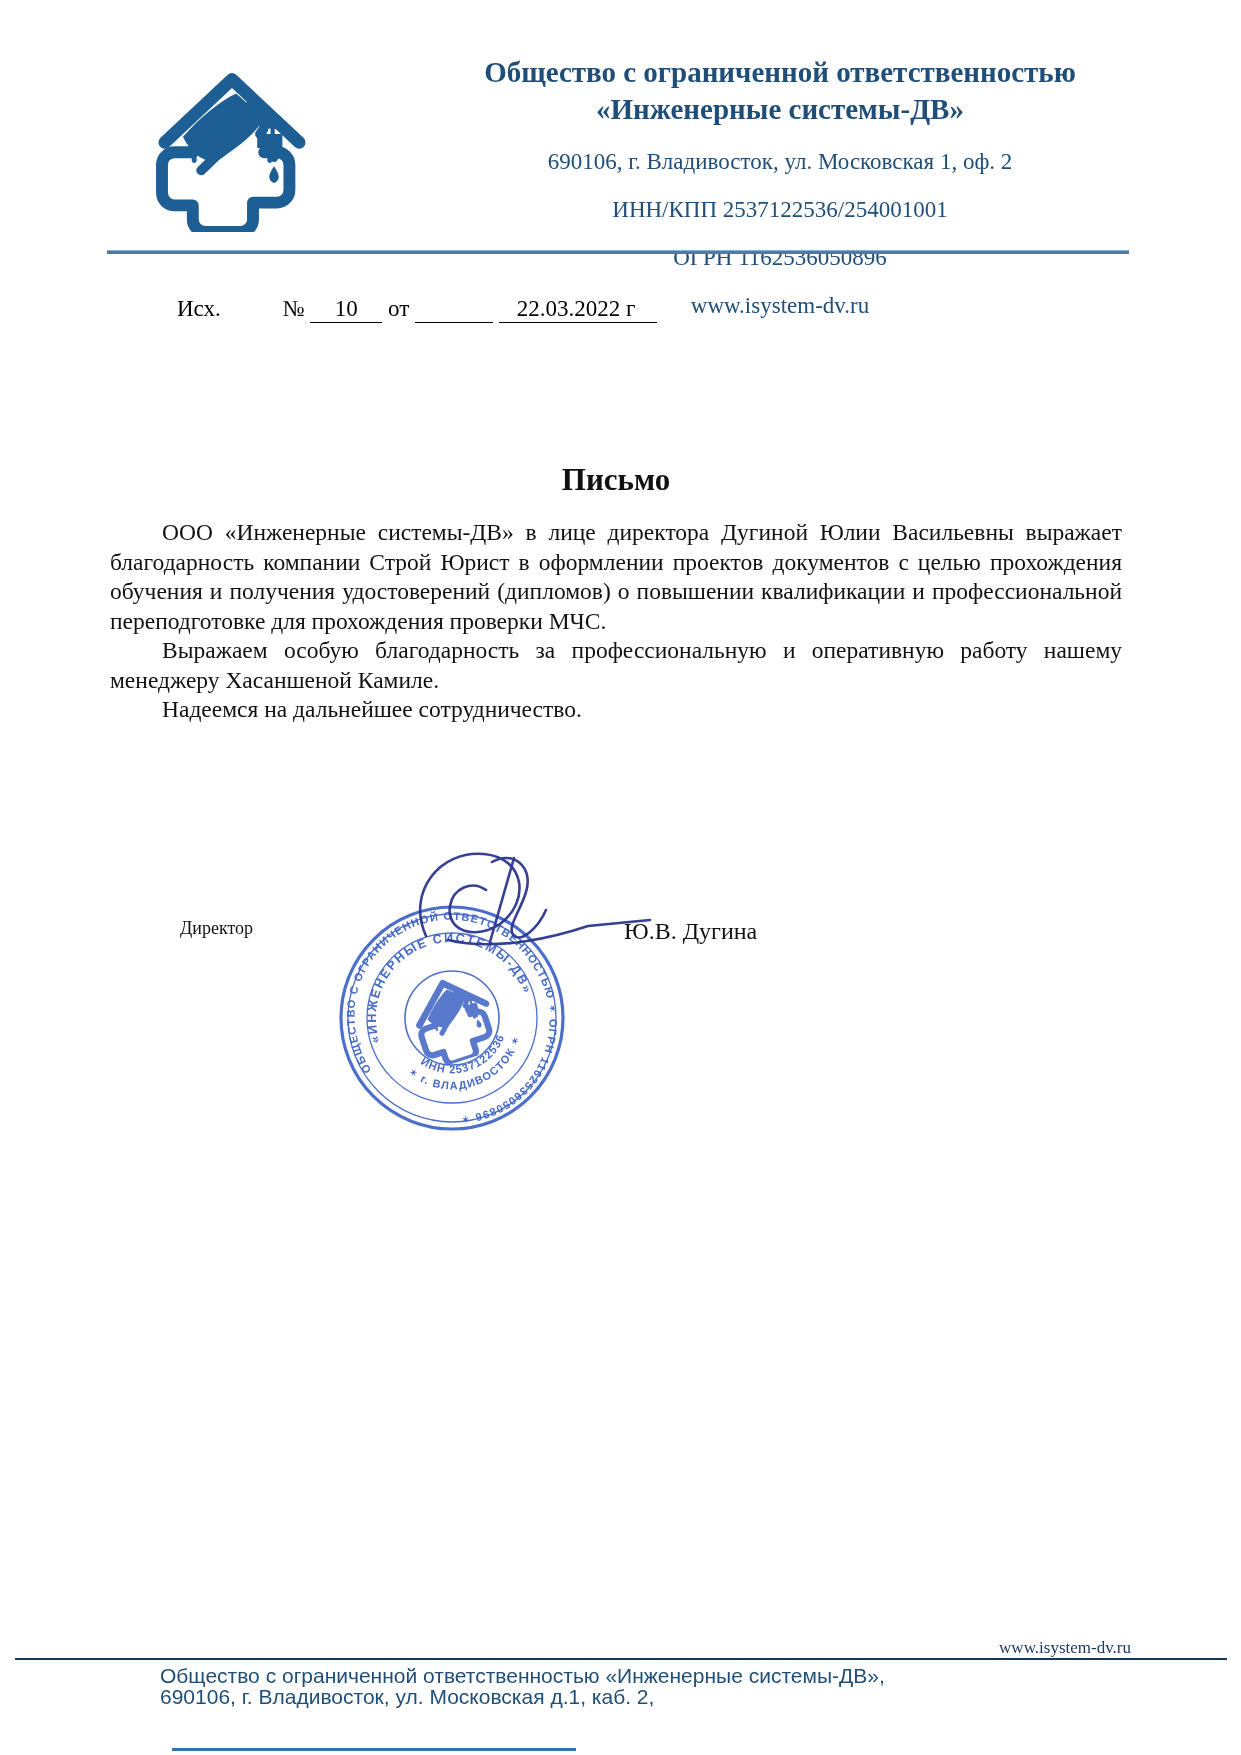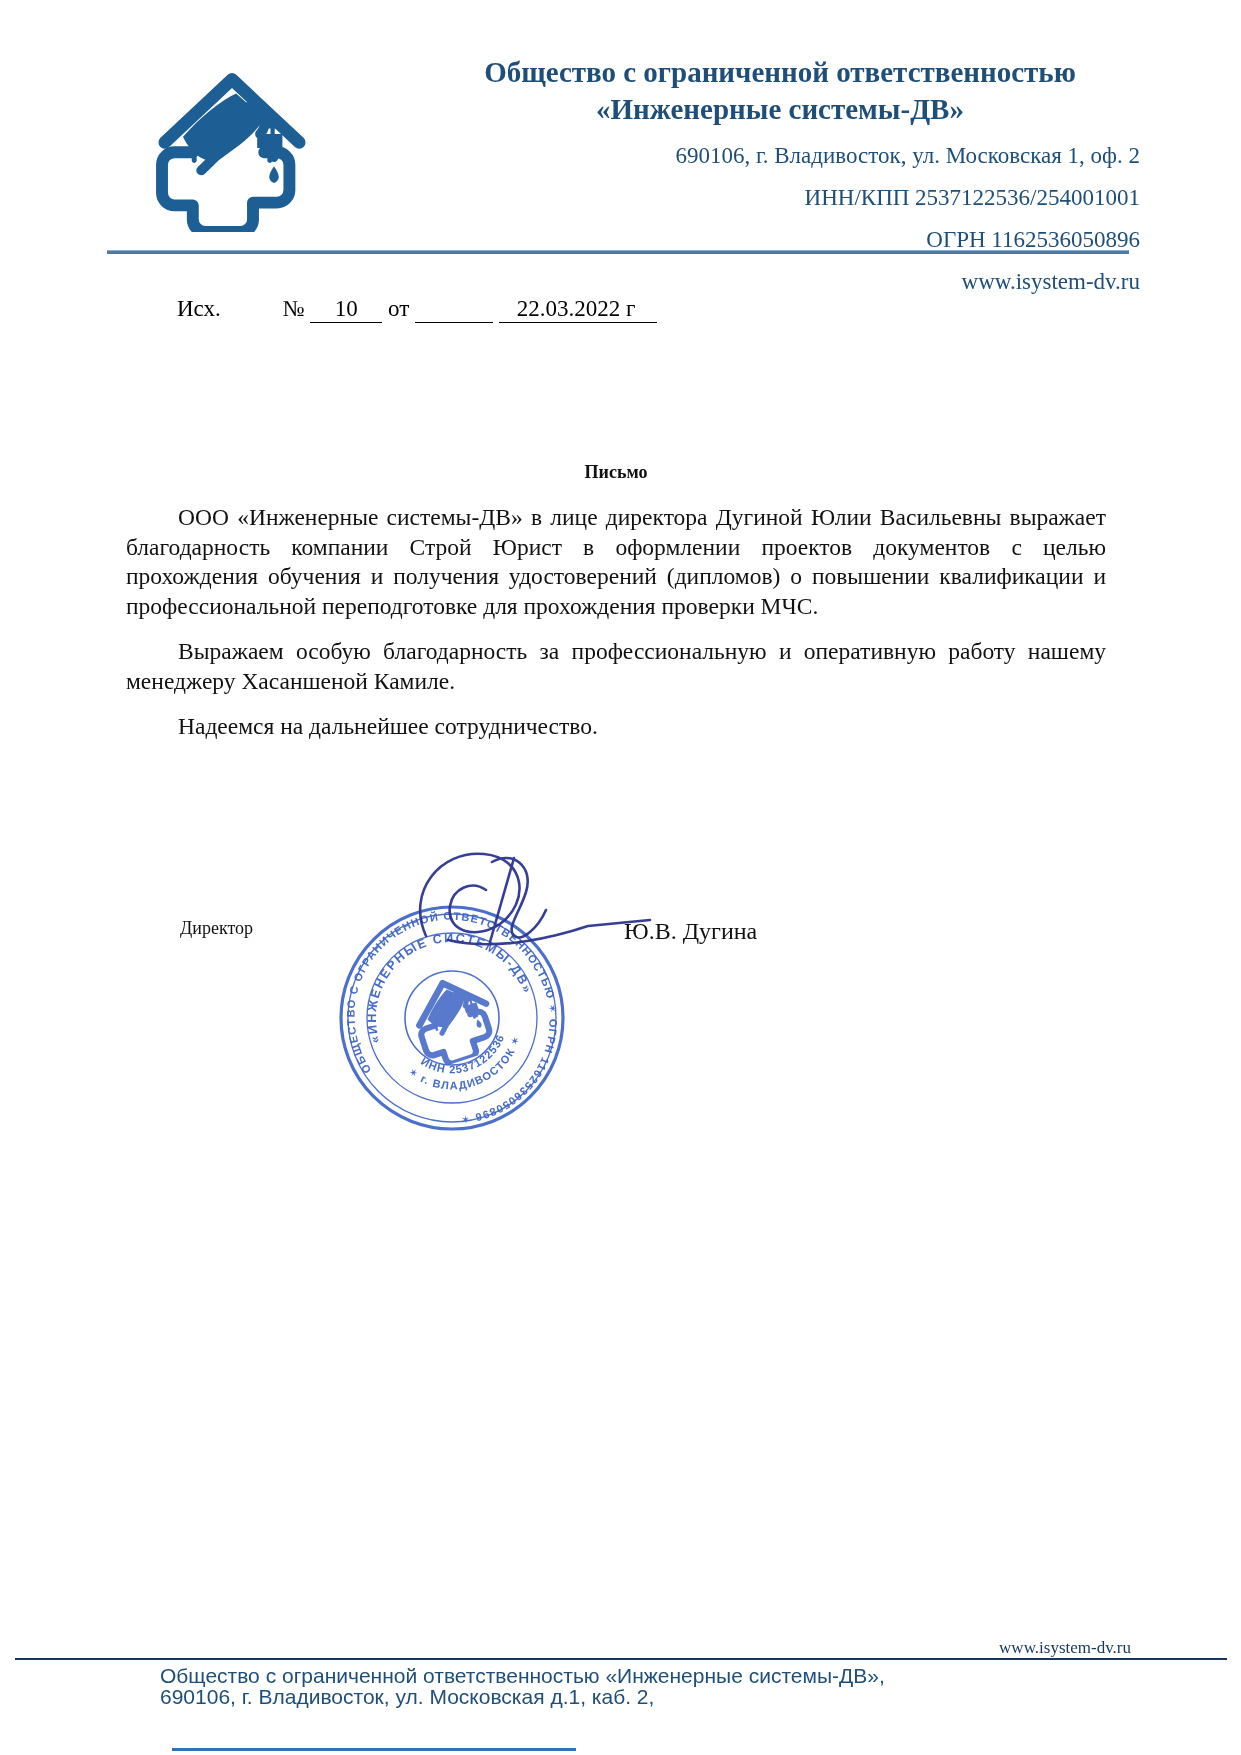--- a/index.html
+++ b/index.html
@@ -12,35 +12,35 @@
     overflow:hidden;
   }
   
   .logo{position:absolute;left:148px;top:62px;width:168px;height:172px;color:#1d5e94;}
   .head-text{
     position:absolute;left:420px;top:55px;width:720px;
     text-align:center;color:#1f4e79;line-height:1.22;
   }
   .head-org{font-size:29px;font-weight:bold;}
   .head-name{font-size:29px;font-weight:bold;margin-top:2px;}
-  .head-line{font-size:23px;margin-top:14px;text-align:right;}
+  .head-line{font-size:23px;margin-top:20px;}
   .head-rule{position:absolute;left:107px;top:250px;width:1022px;height:3px;
     background:#4f7aa5;border-top:1px solid #8fb0cc;}
   
   .ref-line{position:absolute;left:160px;top:296px;font-size:23px;color:#000;white-space:nowrap;margin-left:17px;}
   .ref-label{margin-right:56px;}
   .u{display:inline-block;border-bottom:1.5px solid #000;}
   .u-num{width:72px;text-align:center;}
   .u-gap{width:78px;}
   .u-date{padding:0 22px 0 18px;}
   
   .body-block{position:absolute;left:110px;top:462px;width:1012px;}
-  .letter-title{text-align:center;font-size:18px;font-weight:bold;margin:0 0 20px 0;}
+  .letter-title{text-align:center;font-size:31px;font-weight:bold;margin:0 0 20px 0;}
   .body-block p{
-    margin:16px;font-size:23.5px;line-height:29.5px;
+    margin:0;font-size:23.5px;line-height:29.5px;
     text-align:justify;text-indent:52px;
   }
   
   .sign-pos{position:absolute;left:180px;top:918px;font-size:18px;}
   .sign-name{position:absolute;left:624px;top:918px;font-size:24px;}
   .stamp{position:absolute;left:332px;top:898px;width:240px;height:240px;}
   .signature{position:absolute;left:388px;top:840px;width:300px;height:120px;}
   
   .foot-site{position:absolute;right:110px;top:1638px;font-size:17px;color:#17365d;
     font-family:"Liberation Serif","DejaVu Serif",serif;}

